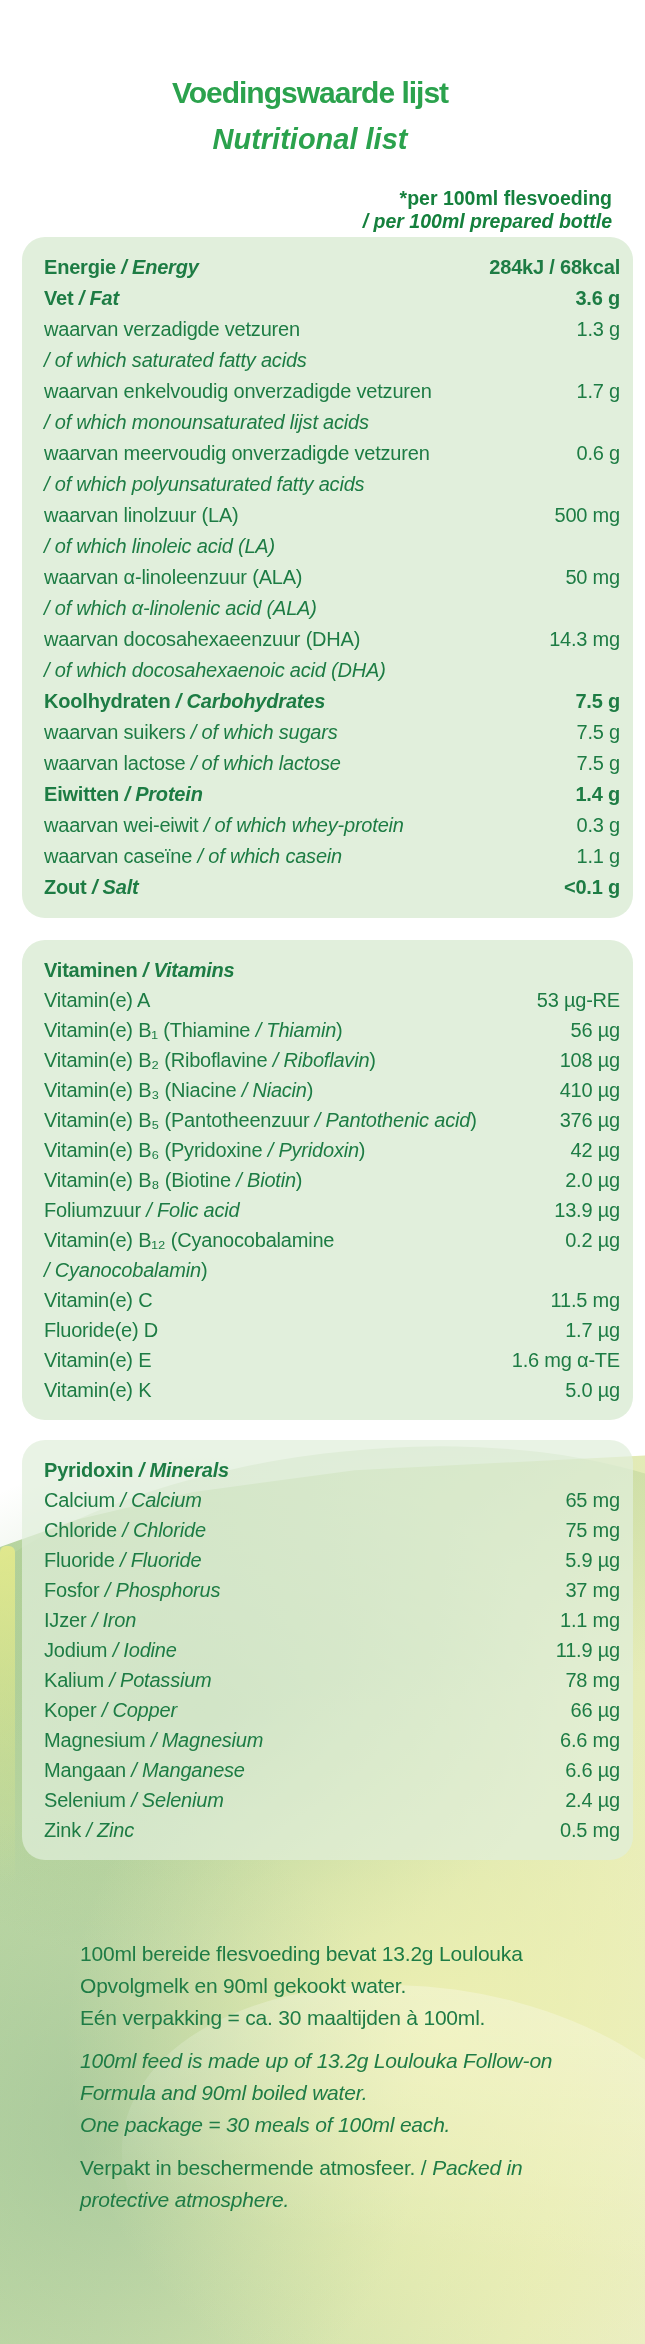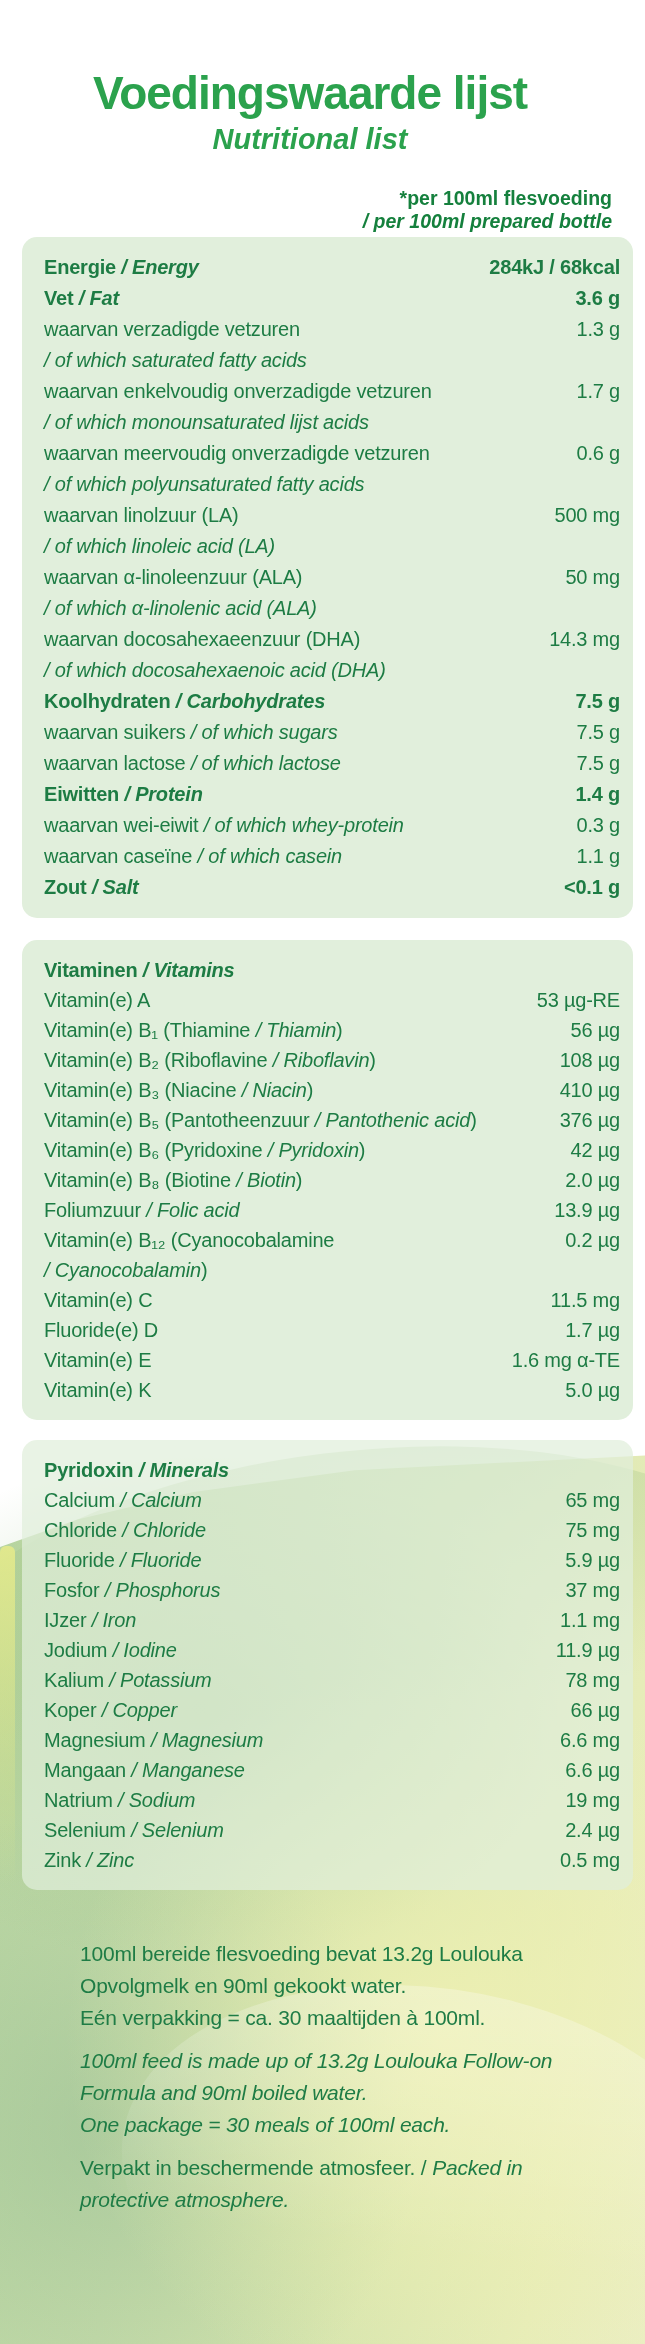--- a/index.html
+++ b/index.html
@@ -1,30 +1,30 @@
 <!DOCTYPE html>
 <html><head>
 <meta charset="utf-8">
 <style>
   html,body{margin:0;padding:0;background:#ffffff;}
   .page{position:relative;width:645px;height:2344px;background:#ffffff;overflow:hidden;
         font-family:"Liberation Sans","DejaVu Sans",sans-serif;}
 
   
   .title{position:absolute;top:68px;left:0;width:620px;text-align:center;
-         color:#2ba24d;font-weight:bold;font-size:46px;letter-spacing:-1px;line-height:50px;}
+         color:#2ba24d;font-weight:bold;font-size:30px;letter-spacing:-1px;line-height:50px;}
   .subtitle{position:absolute;top:122px;left:0;width:620px;text-align:center;
          color:#2ba24d;font-weight:bold;font-style:italic;font-size:29px;line-height:34px;}
   .note{position:absolute;top:187px;right:33px;text-align:right;color:#15803d;
         font-size:19.5px;line-height:23px;}
   .note .l1{font-weight:bold;}
   .note .l2{font-style:italic;font-weight:600;text-align:center;}
 
   
-  .panel{position:absolute;left:22px;width:611px;background:#e1efdc;border-radius:15px;
+  .panel{position:absolute;left:22px;width:611px;background:#e1efdc;border-radius:23px;
          box-sizing:border-box;padding:15px 13px 15px 22px;color:#1d7c44;font-size:20px;z-index:2;}
   #panel-nutrition{top:237px;}
   #panel-vitamins{top:940px;}
   #panel-minerals{top:1440px;background:rgba(224,239,219,0.72);}
   .row{position:relative;line-height:31px;letter-spacing:-0.2px;}
   .lh30 .row{line-height:30px;}
   .row .en{font-style:italic;}
   .row.bold{font-weight:bold;}
   .row .val{position:absolute;right:0;top:0;white-space:nowrap;}
 
@@ -114,21 +114,20 @@
       <div class="row"><span class="nl">Calcium </span><span class="en">/ Calcium</span><span class="val">65 mg</span></div>
       <div class="row"><span class="nl">Chloride </span><span class="en">/ Chloride</span><span class="val">75 mg</span></div>
       <div class="row"><span class="nl">Fluoride </span><span class="en">/ Fluoride</span><span class="val">5.9 µg</span></div>
       <div class="row"><span class="nl">Fosfor </span><span class="en">/ Phosphorus</span><span class="val">37 mg</span></div>
       <div class="row"><span class="nl">IJzer </span><span class="en">/ Iron</span><span class="val">1.1 mg</span></div>
       <div class="row"><span class="nl">Jodium </span><span class="en">/ Iodine</span><span class="val">11.9 µg</span></div>
       <div class="row"><span class="nl">Kalium </span><span class="en">/ Potassium</span><span class="val">78 mg</span></div>
       <div class="row"><span class="nl">Koper </span><span class="en">/ Copper</span><span class="val">66 µg</span></div>
       <div class="row"><span class="nl">Magnesium </span><span class="en">/ Magnesium</span><span class="val">6.6 mg</span></div>
       <div class="row"><span class="nl">Mangaan </span><span class="en">/ Manganese</span><span class="val">6.6 µg</span></div>
-      <div class="row"><span class="nl">Natrium </span><span class="en">/ Sodium</span><span class="val">19 mg</span></div>
       <div class="row"><span class="nl">Selenium </span><span class="en">/ Selenium</span><span class="val">2.4 µg</span></div>
       <div class="row"><span class="nl">Zink </span><span class="en">/ Zinc</span><span class="val">0.5 mg</span></div>
     </div>
 
   <div class="footer">
     <p class="fp">
       <span>100ml bereide flesvoeding bevat 13.2g  Loulouka</span><br>
       <span>Opvolgmelk en 90ml gekookt water.</span><br>
       <span>Eén verpakking = ca. 30 maaltijden à 100ml.</span>
     </p>

